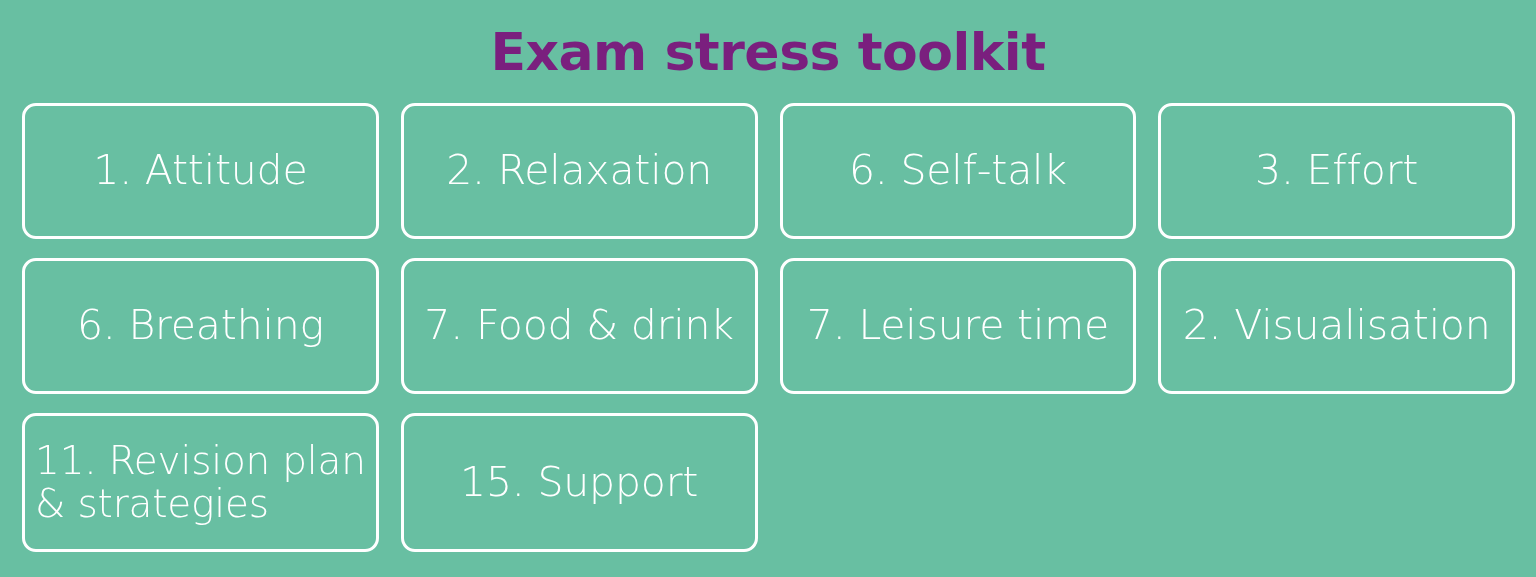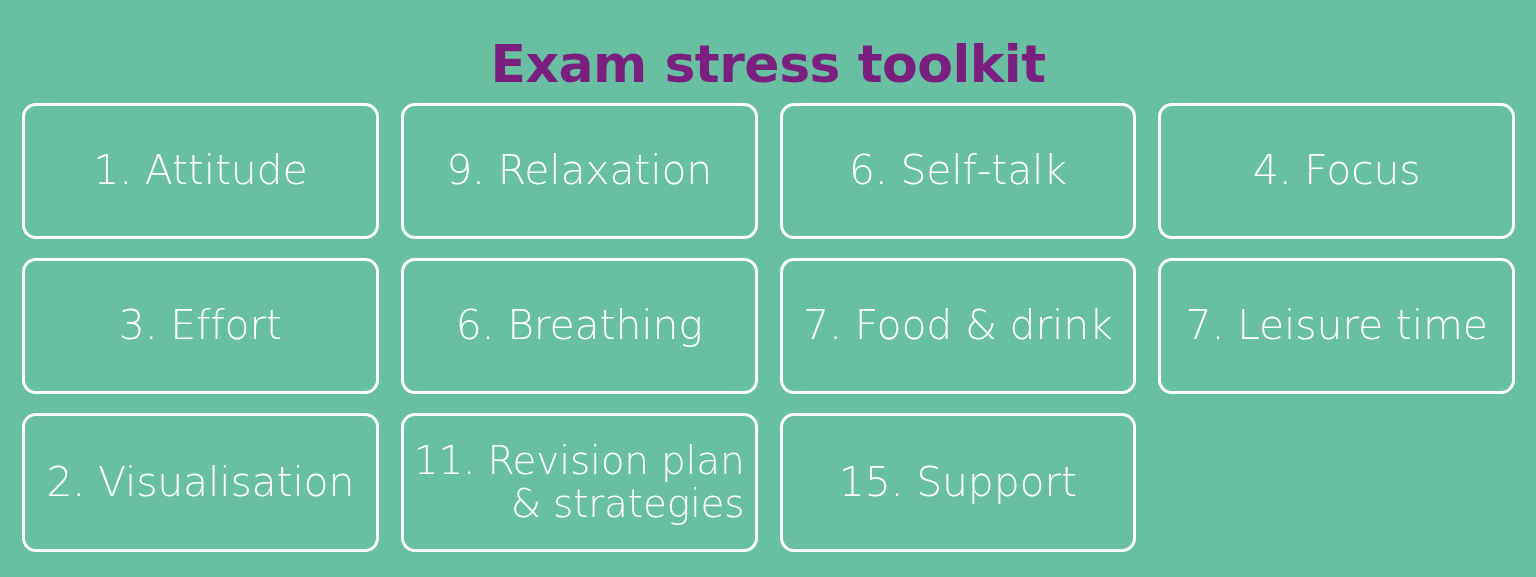--- a/index.html
+++ b/index.html
@@ -27,21 +27,20 @@
   
   .title-bar {
     position: absolute;
     left: 0;
     top: 14px;
     width: 1536px;
     height: 76px;
     display: flex;
     align-items: center;
     justify-content: center;
-    margin-top: 12px;
   }
   .poster-title {
     color: #7a1f7e;
     font-family: "DejaVu Sans", "Liberation Sans", sans-serif;
     font-size: 52px;
     font-weight: 700;
     letter-spacing: -0.5px;
     line-height: 1;
     white-space: nowrap;
     text-align: center;
@@ -80,49 +79,46 @@
     font-weight: 300;
     line-height: 1.06;
     letter-spacing: -0.2px;
     white-space: pre-line;
     text-align: center;
   }
 
   .card-label.two-line {
     font-size: 39px;
     line-height: 1.1;
-    text-align: right;
+    text-align: left;
   }
 </style>
 </head>
 <body>
 
 <div class="poster">
 
   <div class="title-bar">
     <div class="poster-title">Exam stress toolkit</div>
   </div>
 
   <div class="card-grid">
 
     <div class="card">
       <span class="card-label">1. Attitude</span>
     </div>
 
     <div class="card">
-      <span class="card-label">9. Relaxation</span>
+      <span class="card-label">2. Relaxation</span>
     </div>
 
     <div class="card">
       <span class="card-label">6. Self-talk</span>
     </div>
 
-    <div class="card">
-      <span class="card-label">4. Focus</span>
-    </div>
 
     <div class="card">
       <span class="card-label">3. Effort</span>
     </div>
 
     <div class="card">
       <span class="card-label">6. Breathing</span>
     </div>
 
     <div class="card">

